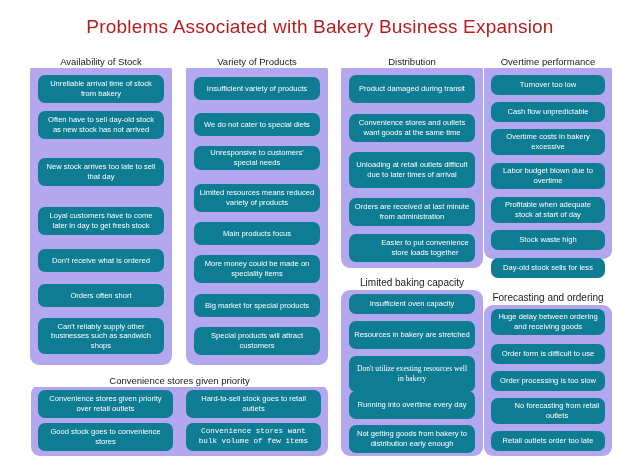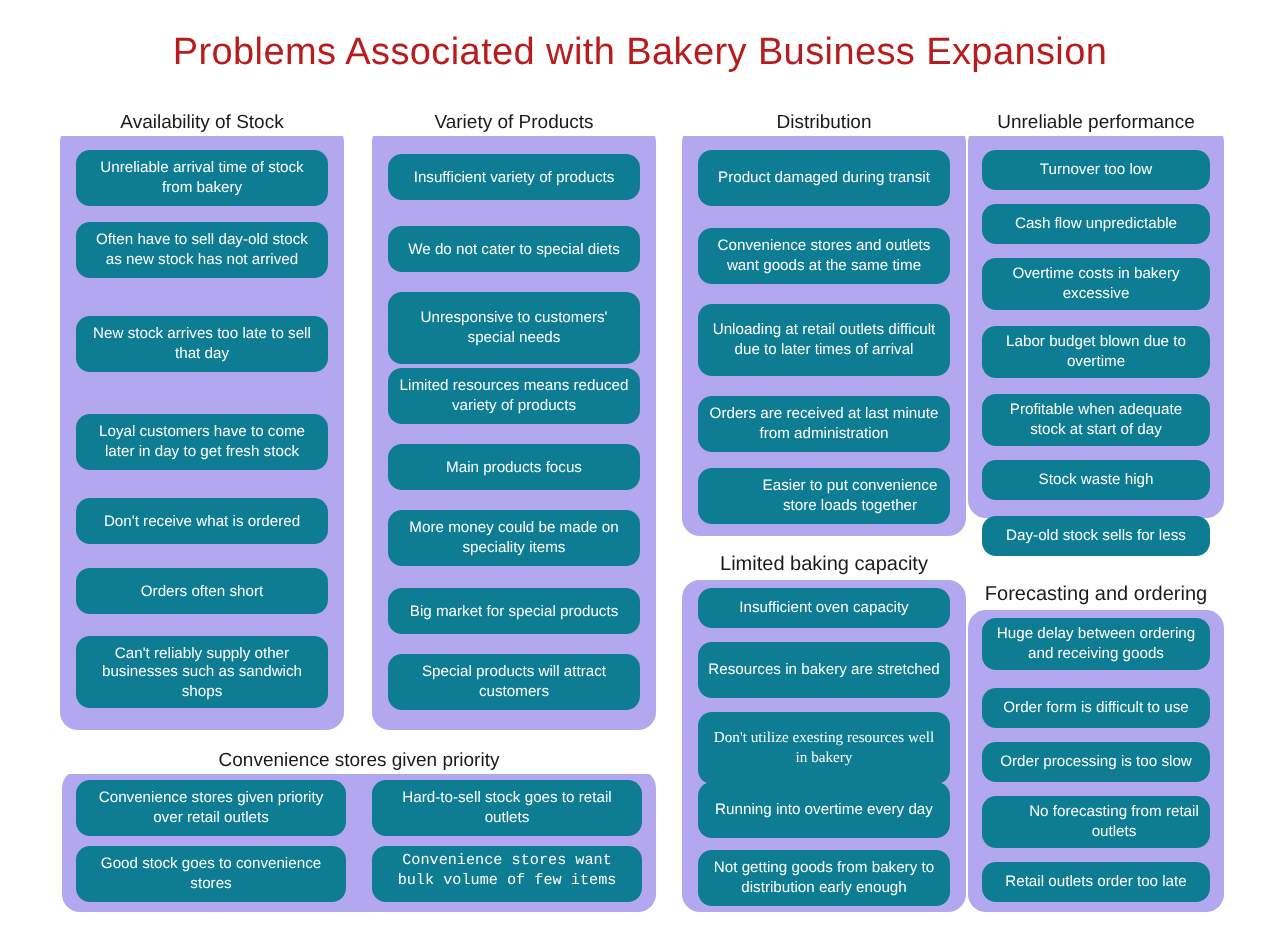--- a/index.html
+++ b/index.html
@@ -105,21 +105,21 @@
 
   <div class="group" style="left:186px; top:62px; width:142px; height:303px;"></div>
   <div class="group-heading" style="left:186px; top:55px; width:142px;">Variety of Products</div>
 
   <div class="node" style="left:194px; top:77px; width:126px; height:23px;">
     <span>Insufficient variety of products</span>
     </div>
   <div class="node" style="left:194px; top:113px; width:126px; height:23px;">
     <span>We do not cater to special diets</span>
     </div>
-  <div class="node" style="left:194px; top:146px; width:126px; height:36px;justify-content:center;">
+  <div class="node" style="left:194px; top:146px; width:126px; height:24px;justify-content:center;">
     <span>Unresponsive to customers' special needs</span>
     </div>
   <div class="node" style="left:194px; top:184px; width:126px; height:28px;">
     <span>Limited resources means reduced variety of products</span>
     </div>
   <div class="node" style="left:194px; top:222px; width:126px; height:23px;">
     <span>Main products focus</span>
     </div>
   <div class="node" style="left:194px; top:255px; width:126px; height:28px;">
     <span>More money could be made on speciality items</span>
@@ -144,21 +144,21 @@
     <span>Unloading at retail outlets difficult due to later times of arrival</span>
     </div>
   <div class="node" style="left:349px; top:198px; width:126px; height:28px;">
     <span>Orders are received at last minute from administration</span>
     </div>
   <div class="node" style="left:349px; top:234px; width:126px; height:28px;padding-left:31px;">
     <span>Easier to put convenience store loads together</span>
     </div>
 
   <div class="group" style="left:484px; top:62px; width:128px; height:197px;"></div>
-  <div class="group-heading" style="left:484px; top:55px; width:128px;">Unreliable performance</div>
+  <div class="group-heading" style="left:484px; top:55px; width:128px;">Overtime performance</div>
 
   <div class="node" style="left:491px; top:75px; width:114px; height:20px;">
     <span>Turnover too low</span>
     </div>
   <div class="node" style="left:491px; top:102px; width:114px; height:20px;">
     <span>Cash flow unpredictable</span>
     </div>
   <div class="node" style="left:491px; top:129px; width:114px; height:26px;">
     <span>Overtime costs in bakery excessive</span>
     </div>

